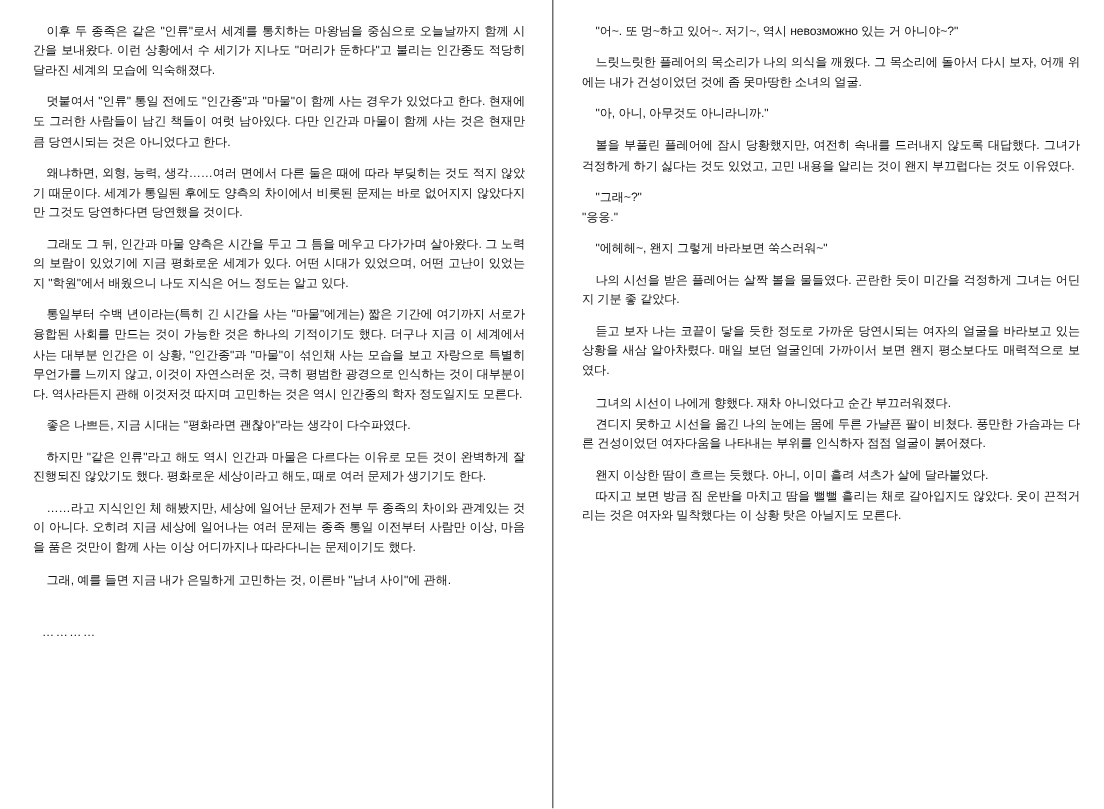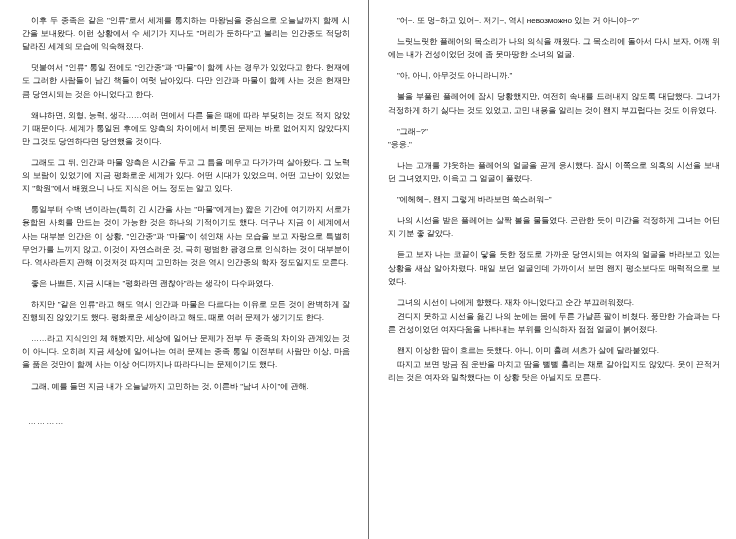--- a/index.html
+++ b/index.html
@@ -75,33 +75,32 @@
 
   <div class="column left">
     <p class="indent">이후 두 종족은 같은 "인류"로서 세계를 통치하는 마왕님을 중심으로 오늘날까지 함께 시간을 보내왔다. 이런 상황에서 수 세기가 지나도 "머리가 둔하다"고 불리는 인간종도 적당히 달라진 세계의 모습에 익숙해졌다.</p>
     <p class="indent">덧붙여서 "인류" 통일 전에도 "인간종"과 "마물"이 함께 사는 경우가 있었다고 한다. 현재에도 그러한 사람들이 남긴 책들이 여럿 남아있다. 다만 인간과 마물이 함께 사는 것은 현재만큼 당연시되는 것은 아니었다고 한다.</p>
     <p class="indent">왜냐하면, 외형, 능력, 생각……여러 면에서 다른 둘은 때에 따라 부딪히는 것도 적지 않았기 때문이다. 세계가 통일된 후에도 양측의 차이에서 비롯된 문제는 바로 없어지지 않았다지만 그것도 당연하다면 당연했을 것이다.</p>
     <p class="indent">그래도 그 뒤, 인간과 마물 양측은 시간을 두고 그 틈을 메우고 다가가며 살아왔다. 그 노력의 보람이 있었기에 지금 평화로운 세계가 있다. 어떤 시대가 있었으며, 어떤 고난이 있었는지 "학원"에서 배웠으니 나도 지식은 어느 정도는 알고 있다.</p>
     <p class="indent">통일부터 수백 년이라는(특히 긴 시간을 사는 "마물"에게는) 짧은 기간에 여기까지 서로가 융합된 사회를 만드는 것이 가능한 것은 하나의 기적이기도 했다. 더구나 지금 이 세계에서 사는 대부분 인간은 이 상황, "인간종"과 "마물"이 섞인채 사는 모습을 보고 자랑으로 특별히 무언가를 느끼지 않고, 이것이 자연스러운 것, 극히 평범한 광경으로 인식하는 것이 대부분이다. 역사라든지 관해 이것저것 따지며 고민하는 것은 역시 인간종의 학자 정도일지도 모른다.</p>
     <p class="indent">좋은 나쁘든, 지금 시대는 "평화라면 괜찮아"라는 생각이 다수파였다.</p>
     <p class="indent">하지만 "같은 인류"라고 해도 역시 인간과 마물은 다르다는 이유로 모든 것이 완벽하게 잘 진행되진 않았기도 했다. 평화로운 세상이라고 해도, 때로 여러 문제가 생기기도 한다.</p>
     <p class="indent">……라고 지식인인 체 해봤지만, 세상에 일어난 문제가 전부 두 종족의 차이와 관계있는 것이 아니다. 오히려 지금 세상에 일어나는 여러 문제는 종족 통일 이전부터 사람만 이상, 마음을 품은 것만이 함께 사는 이상 어디까지나 따라다니는 문제이기도 했다.</p>
-    <p class="indent">그래, 예를 들면 지금 내가 오늘날까지 고민하는 것, 이른바 "남녀 사이"에 관해.</p>
+    <p class="indent">그래, 예를 들면 지금 내가 은밀하게 고민하는 것, 이른바 "남녀 사이"에 관해.</p>
     <div class="dots">…………</div>
     <div class="filler"></div>
   </div>
 
   <div class="column right">
     <p class="indent">"어~. 또 멍~하고 있어~. 저기~, 역시 невозможно 있는 거 아니야~?"</p>
     <p class="indent">느릿느릿한 플레어의 목소리가 나의 의식을 깨웠다. 그 목소리에 돌아서 다시 보자, 어깨 위에는 내가 건성이었던 것에 좀 못마땅한 소녀의 얼굴.</p>
     <p class="indent">"아, 아니, 아무것도 아니라니까."</p>
     <p class="indent">볼을 부풀린 플레어에 잠시 당황했지만, 여전히 속내를 드러내지 않도록 대답했다. 그녀가 걱정하게 하기 싫다는 것도 있었고, 고민 내용을 알리는 것이 왠지 부끄럽다는 것도 이유였다.</p>
     <p class="indent" style="white-space:pre-line">"그래~?"
 "응응."</p>
-    <p class="indent">나는 고개를 갸웃하는 플레어의 얼굴을 곧게 응시했다. 잠시 이쪽으로 의혹의 시선을 보내던 그녀였지만, 이윽고 그 얼굴이 풀렸다.</p>
     <p class="indent">"에헤헤~, 왠지 그렇게 바라보면 쑥스러워~"</p>
     <p class="indent">나의 시선을 받은 플레어는 살짝 볼을 물들였다. 곤란한 듯이 미간을 걱정하게 그녀는 어딘지 기분 좋 같았다.</p>
     <p class="indent">듣고 보자 나는 코끝이 닿을 듯한 정도로 가까운 당연시되는 여자의 얼굴을 바라보고 있는 상황을 새삼 알아차렸다. 매일 보던 얼굴인데 가까이서 보면 왠지 평소보다도 매력적으로 보였다.</p>
     <p class="indent tight">그녀의 시선이 나에게 향했다. 재차 아니었다고 순간 부끄러워졌다.</p>
     <p class="indent">견디지 못하고 시선을 옮긴 나의 눈에는 몸에 두른 가냘픈 팔이 비쳤다. 풍만한 가슴과는 다른 건성이었던 여자다움을 나타내는 부위를 인식하자 점점 얼굴이 붉어졌다.</p>
     <p class="indent tight">왠지 이상한 땀이 흐르는 듯했다. 아니, 이미 흘려 셔츠가 살에 달라붙었다.</p>
     <p class="indent tight">따지고 보면 방금 짐 운반을 마치고 땀을 뻘뻘 흘리는 채로 갈아입지도 않았다. 옷이 끈적거리는 것은 여자와 밀착했다는 이 상황 탓은 아닐지도 모른다.</p>
     <div class="filler"></div>
   </div>
 </div>

